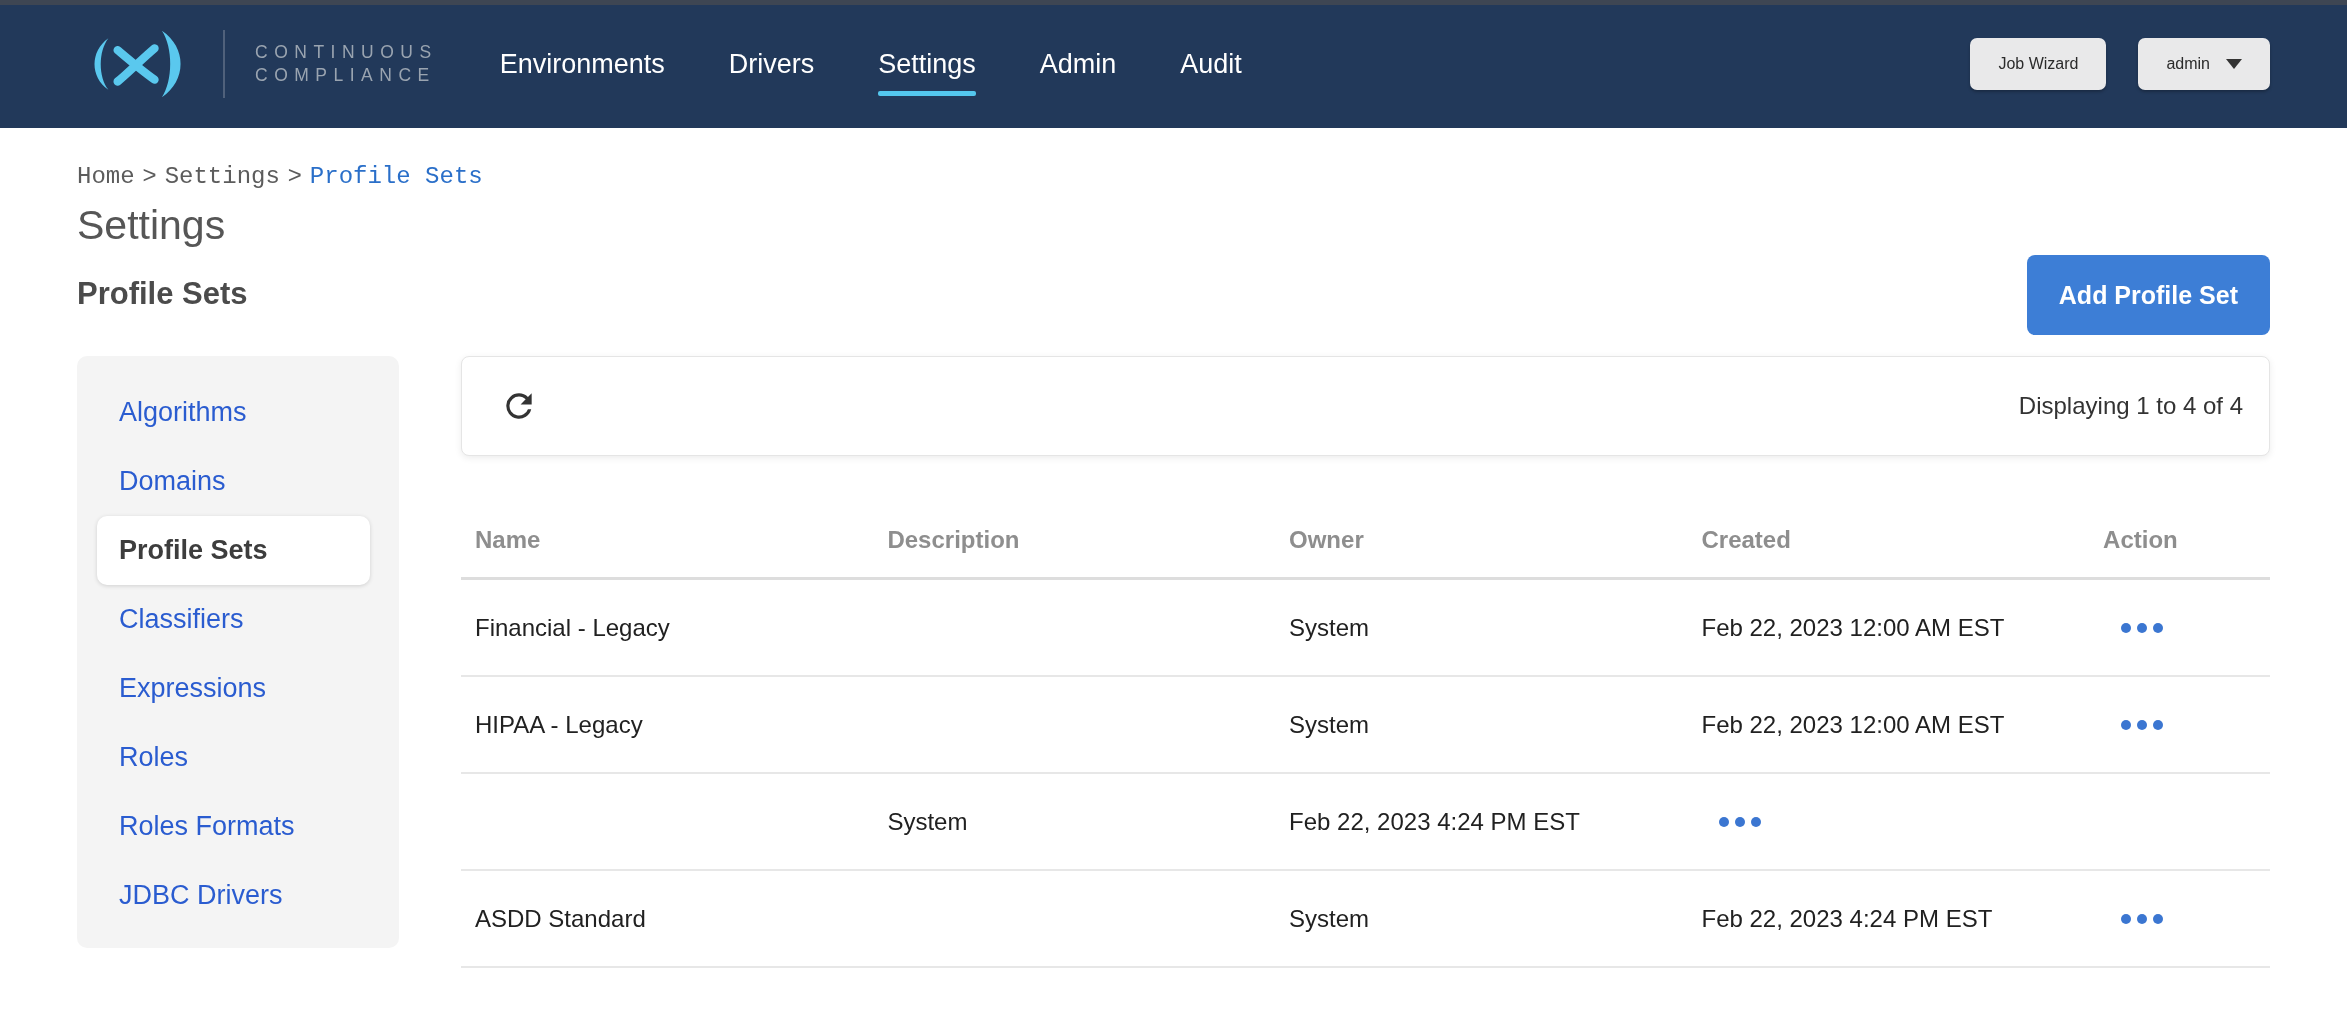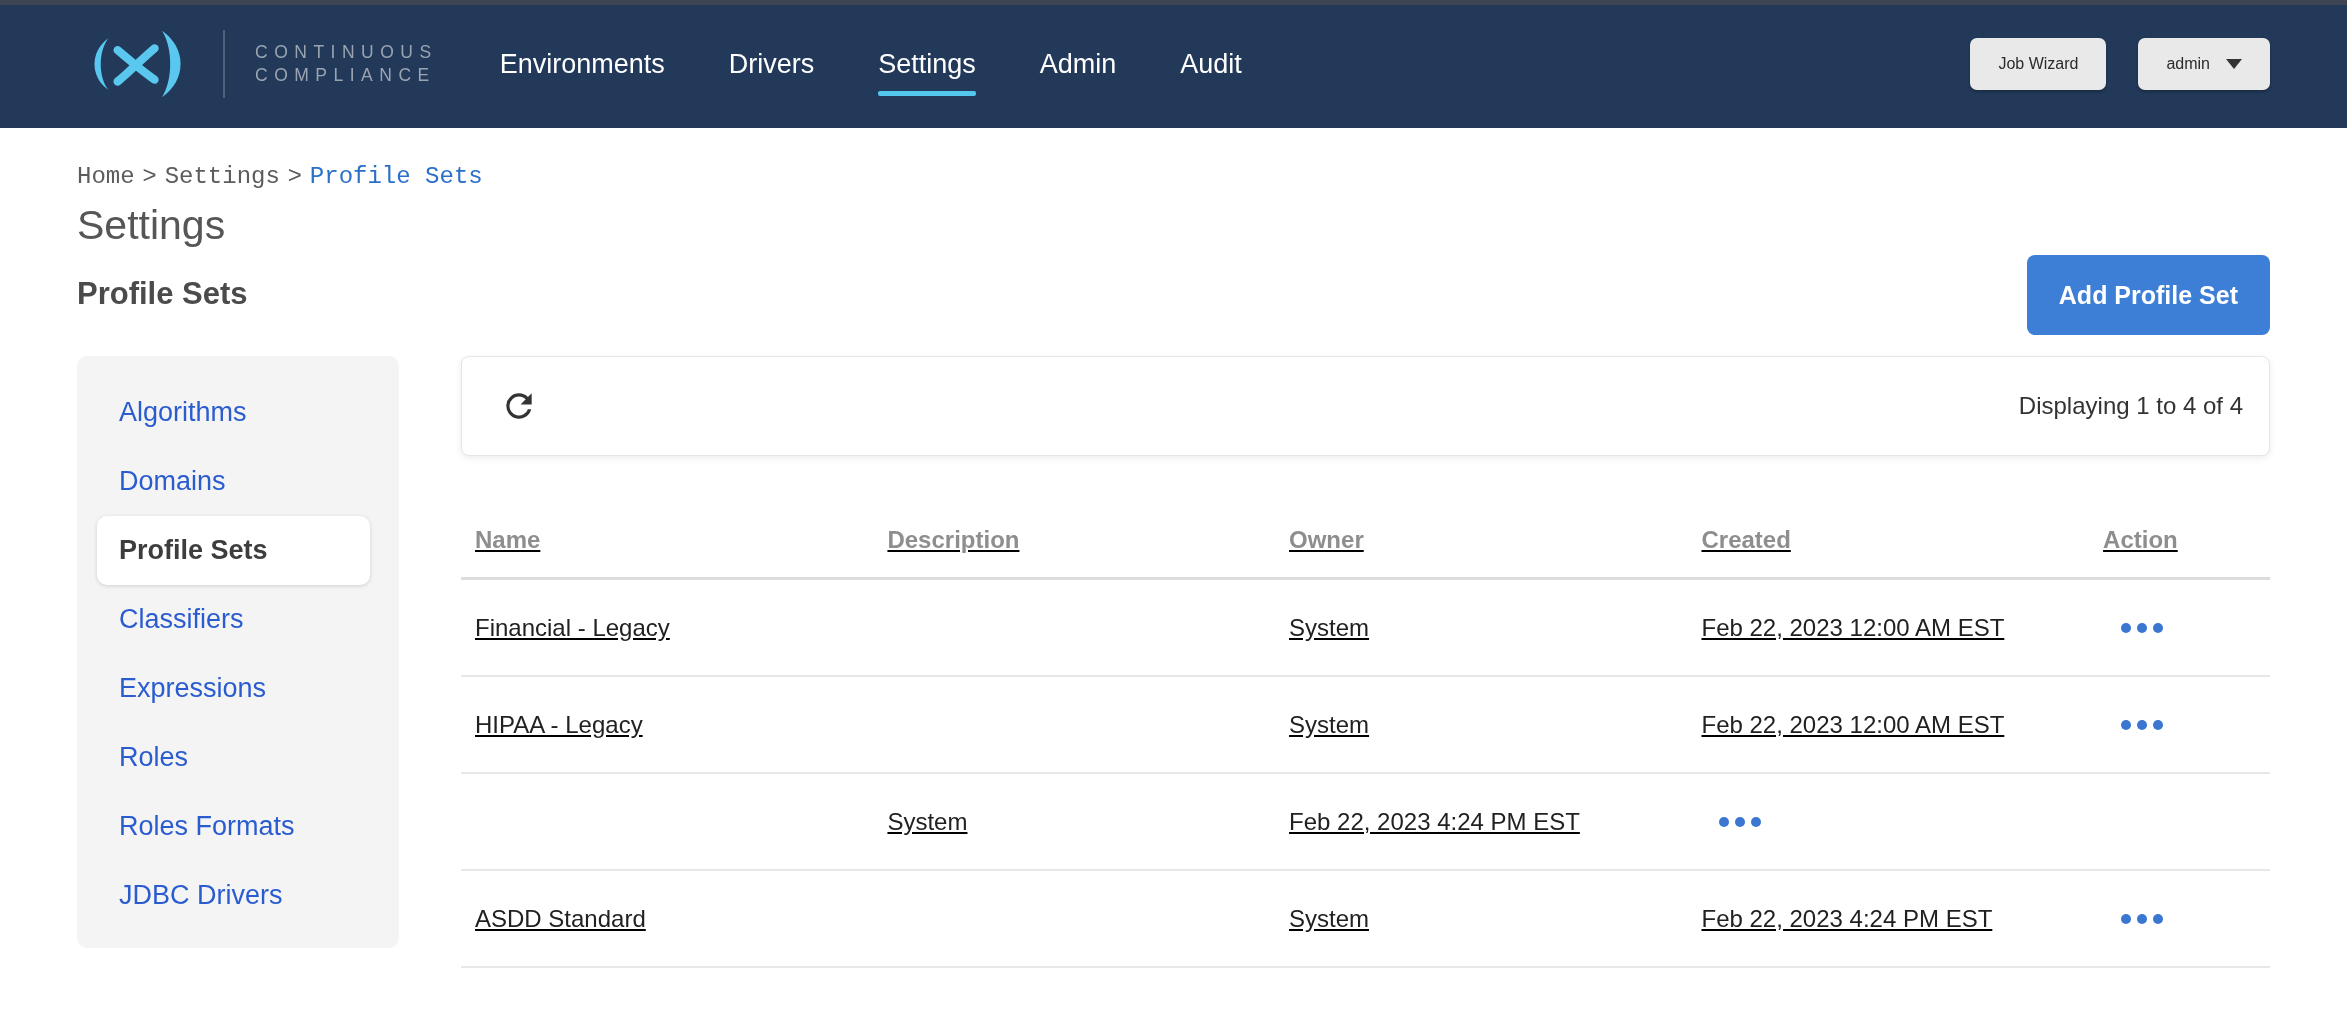--- a/index.html
+++ b/index.html
@@ -79,21 +79,20 @@
     box-shadow:0 2px 7px rgba(0,0,0,0.08);
     display:flex; align-items:center; padding:0 26px 0 38px;
   }
   .refresh-btn { background:none; border:none; cursor:pointer; width:42px; height:42px; padding:0; }
   .refresh-btn svg { display:block; }
   .displaying { margin-left:auto; font-size:24px; color:#333333; }
 
   .grid-header, .grid-row {
     display:grid; grid-template-columns:22.8% 22.2% 22.8% 22.2% 10%;
     align-items:center;
-    text-decoration:underline;
   }
   .grid-header { margin-top:46px; height:78px; border-bottom:3px solid #dddddd; }
   .th { font-size:24px; font-weight:700; color:#8e8e8e; padding-left:14px; }
   .grid-row { height:97px; border-bottom:2px solid #e7e7e7; }
   .td { font-size:24px; color:#212121; padding-left:14px; white-space:nowrap; overflow:hidden; }
   .dots-btn { background:none; border:none; cursor:pointer; display:flex; gap:6px; padding:6px 4px; margin-left:14px; }
   .dots-btn .dot { width:10px; height:10px; border-radius:50%; background:#3b76d1; }
 </style>
 </head>
 <body>

